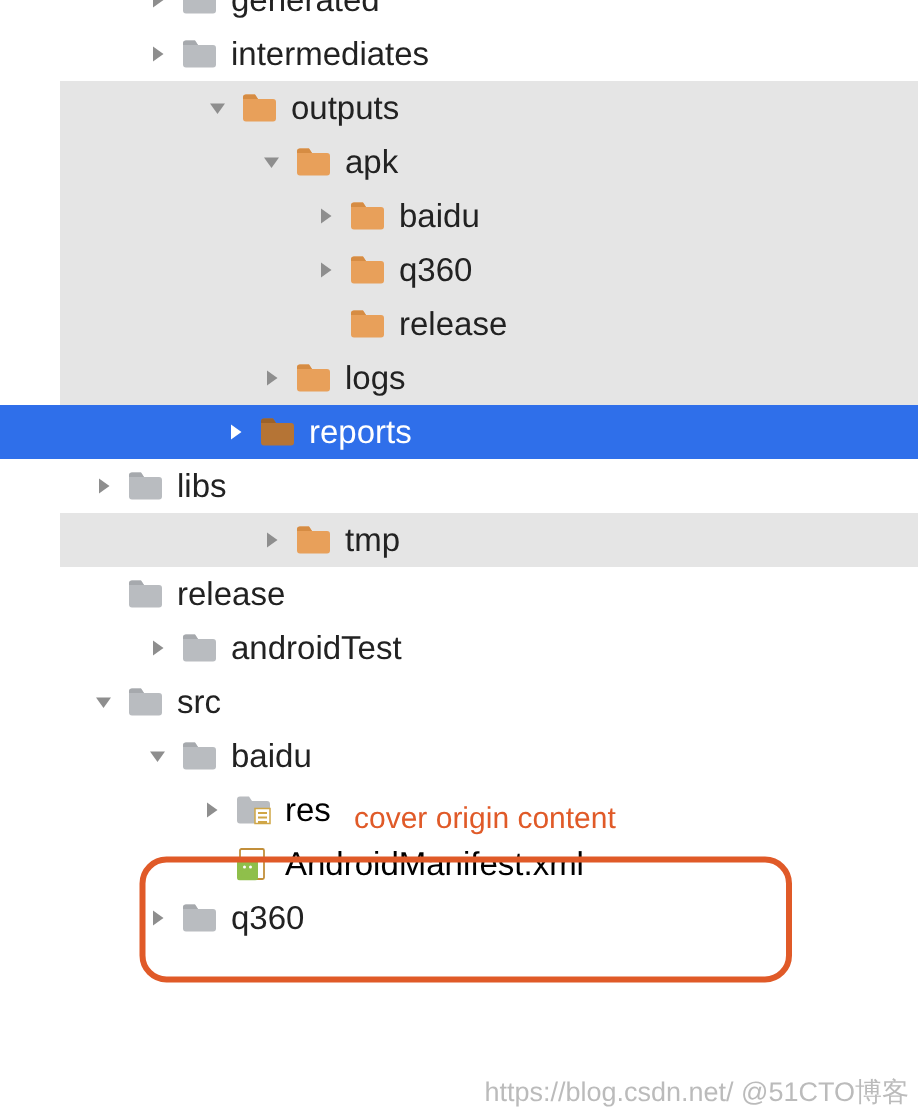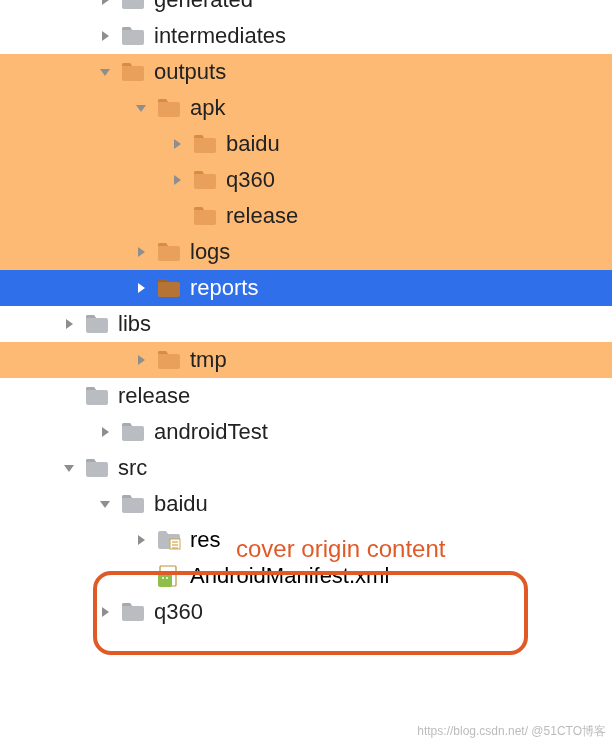--- a/index.html
+++ b/index.html
@@ -12,22 +12,22 @@
       overflow: hidden;
       position: relative;
     }
     .tree { user-select: none; padding-top: 2px; }
     .row {
       display: flex;
       align-items: center;
       height: 36px;
       white-space: nowrap;
     }
-    .row.highlight { background: #fdba74; }
-    .row.selected { background: #2f6fea; color: #fff; }
+    .row.highlight { background: #e5e5e5; margin-left: 40px; }
+    .row.selected { background: #2f6fea; color: #fff; padding-left: 16px; }
     .indent { display: inline-block; }
     .arrow {
       width: 18px;
       height: 18px;
       display: inline-flex;
       align-items: center;
       justify-content: center;
       margin-right: 6px;
       flex-shrink: 0;
     }
@@ -41,35 +41,35 @@
       justify-content: center;
       margin-right: 8px;
       flex-shrink: 0;
     }
     .label { color: #222; }
     .row.selected .label { color: #fff; }
     .label.warn { color: #000000; }
     .annotation {
       position: absolute;
       color: #e05a28;
-      font-size: 24px;
+      font-size: 20px;
       font-weight: 400;
       pointer-events: none;
     }
     .callout-box {
       position: absolute;
       border: 4px solid #e05a28;
       border-radius: 18px;
       pointer-events: none;
     }
     .watermark {
       position: absolute;
       right: 6px;
       bottom: 4px;
-      font-size: 12px;
+      font-size: 18px;
       color: rgba(120,120,120,0.5);
       pointer-events: none;
     }
   </style>
 </head>
 <body>
 
 <div class="tree" id="tree">
     <div class="row" style="margin-top: -20px;">
       <span class="indent" style="width: 96px;"></span>

